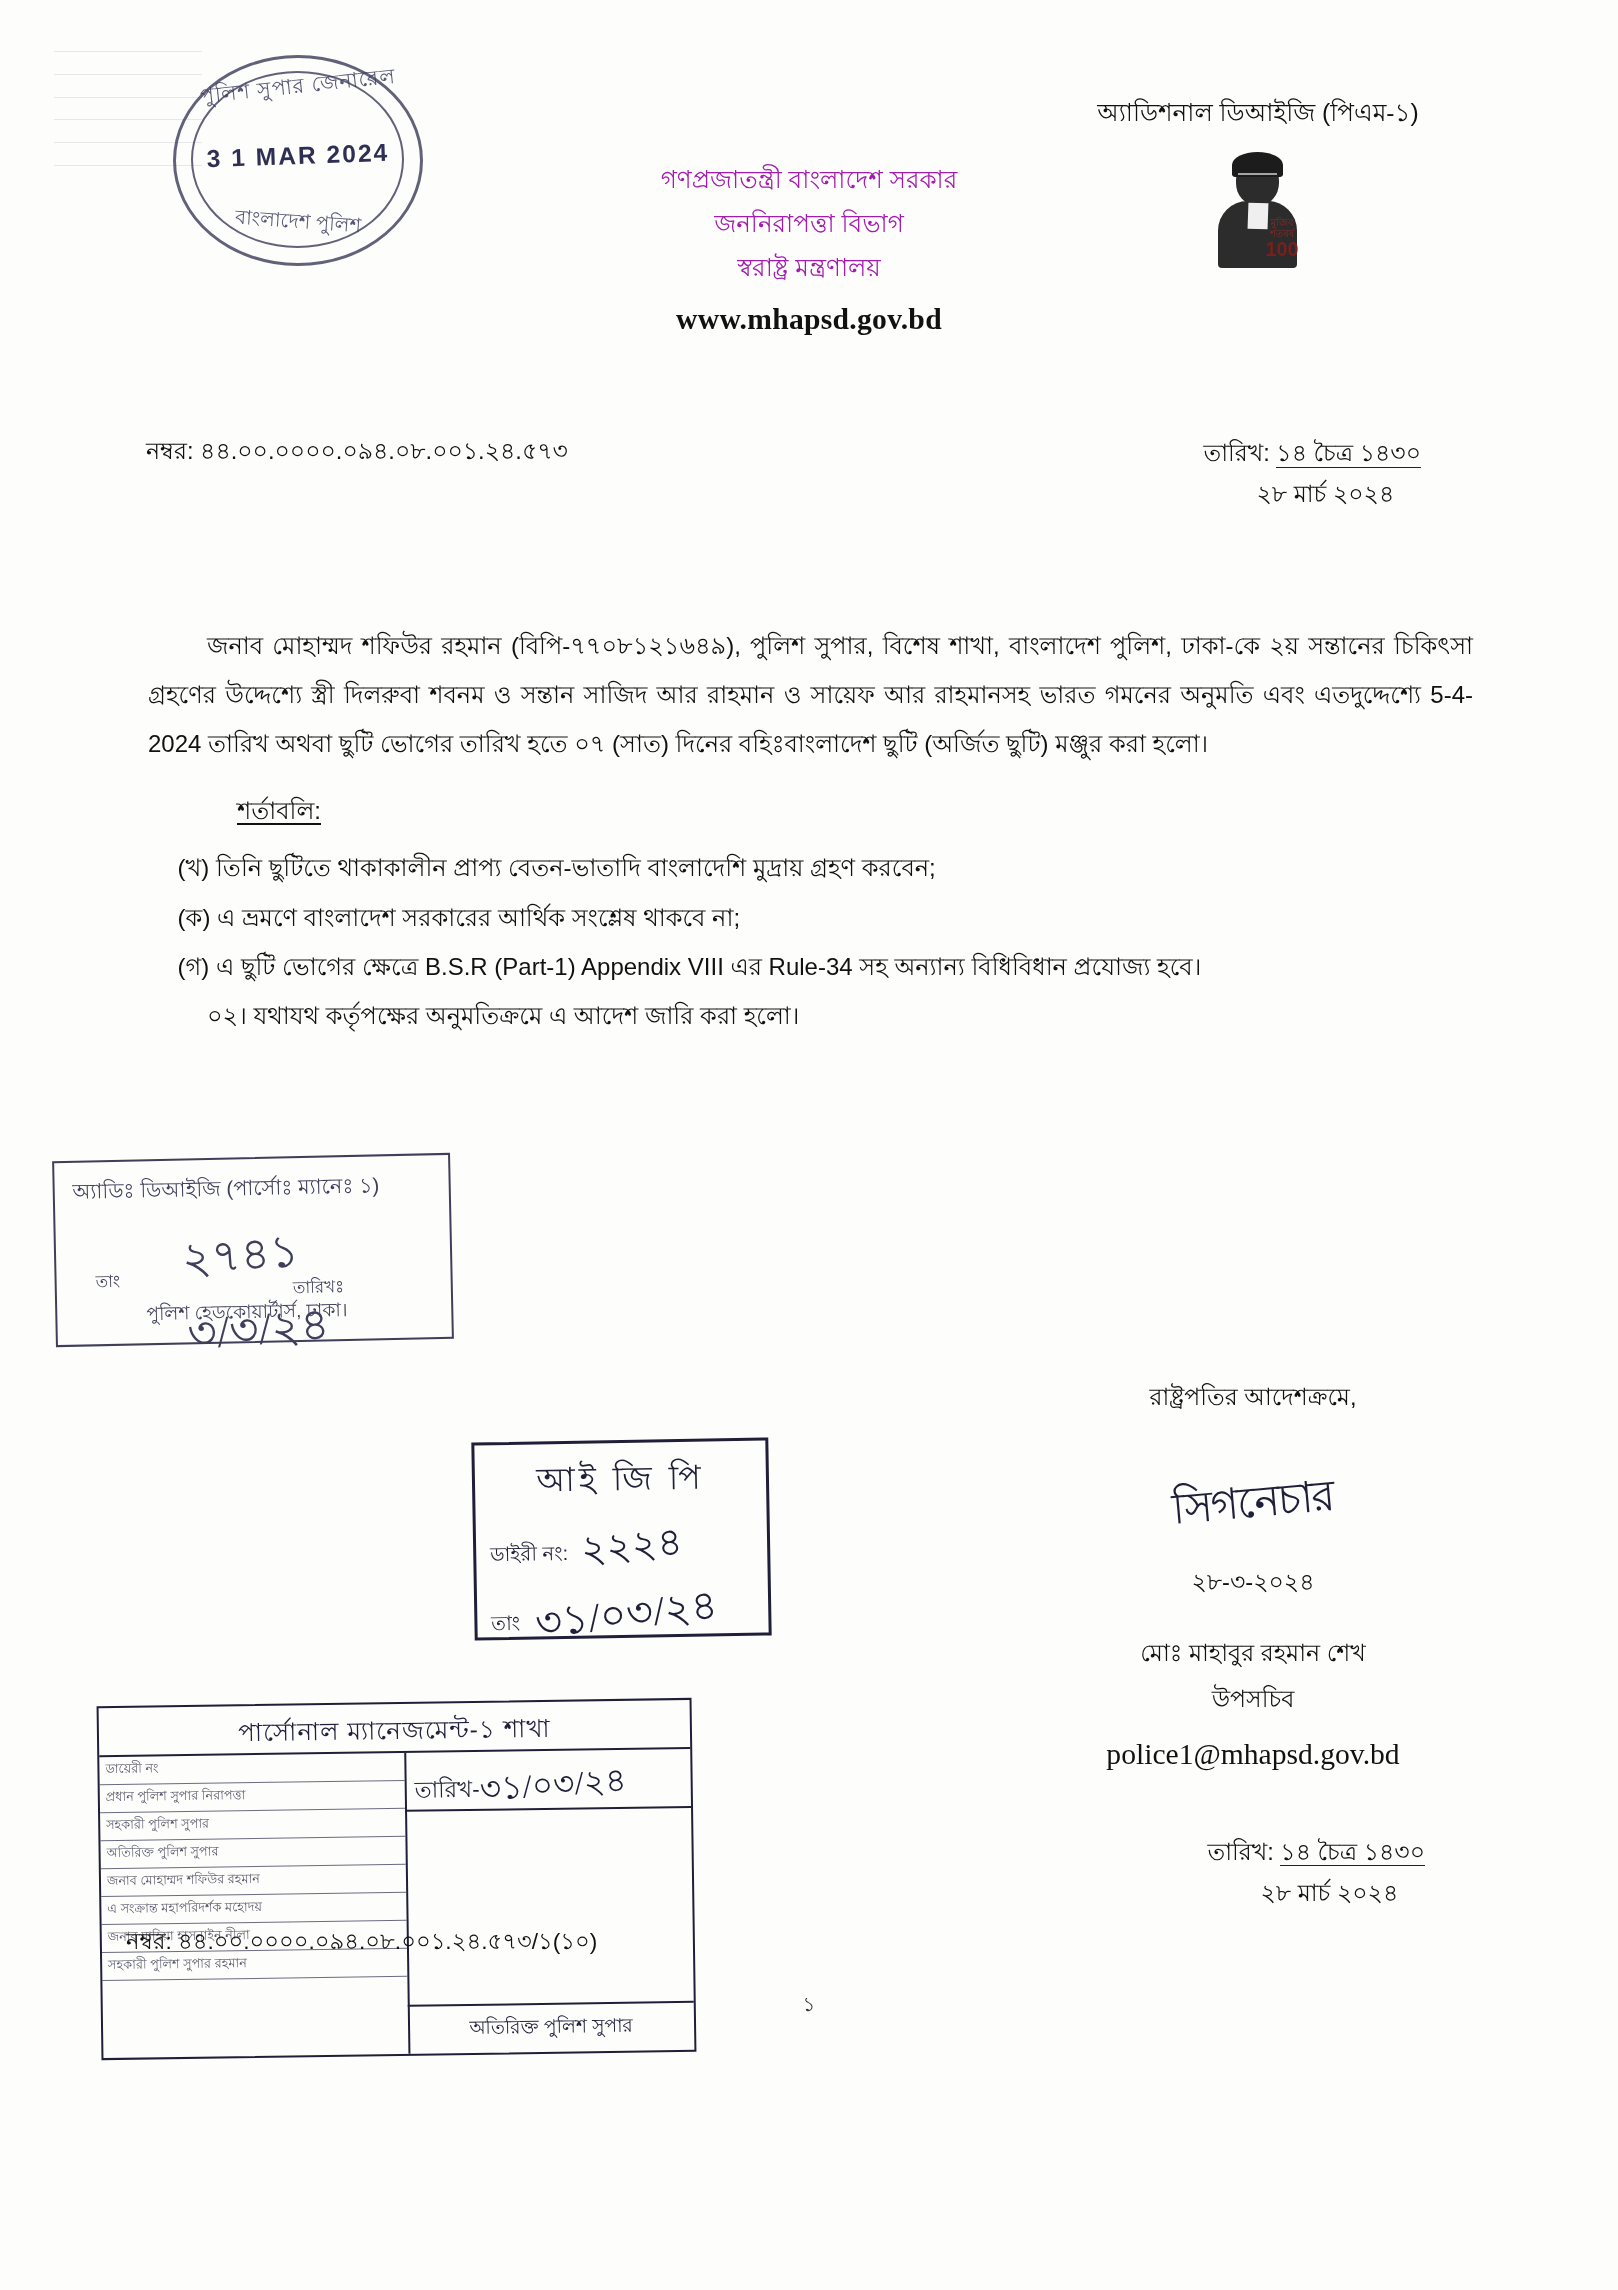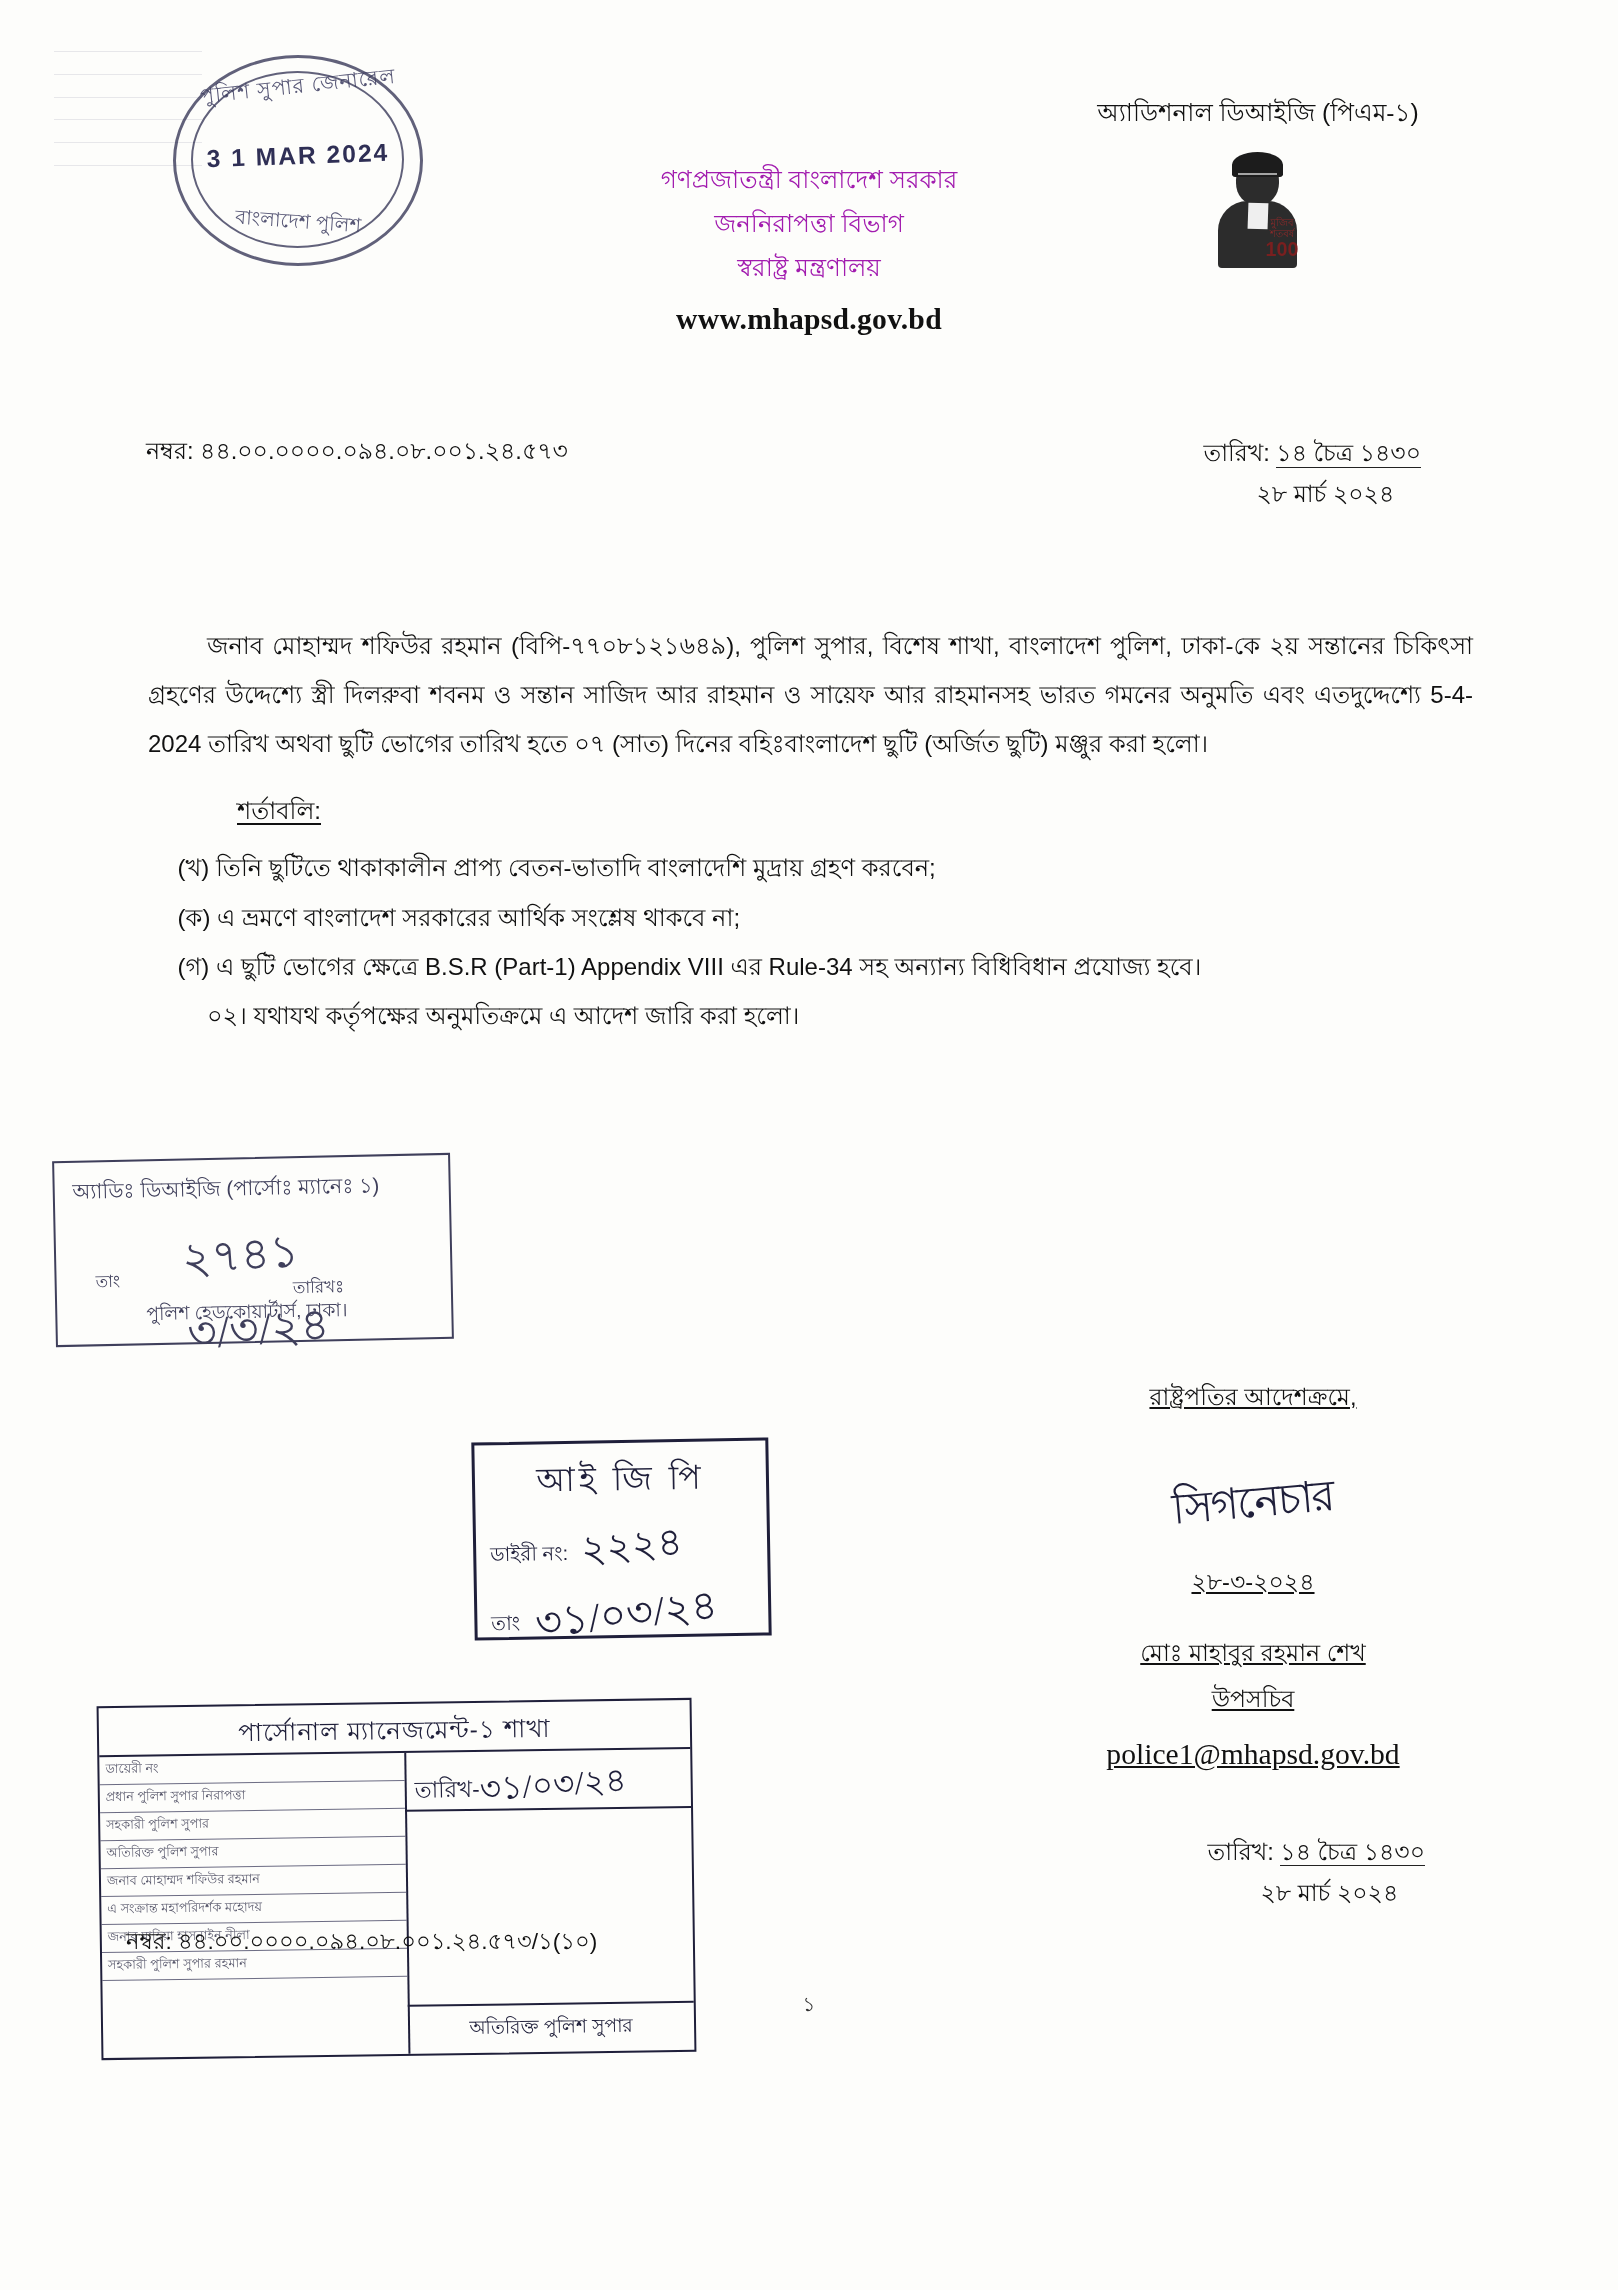--- a/index.html
+++ b/index.html
@@ -410,21 +410,20 @@
   .sig-block {
     position: absolute;
     right: 89px;
     top: 1374px;
     width: 552px;
     text-align: center;
     font-family: "Liberation Sans", sans-serif;
     font-size: 23.6px;
     line-height: 1.95;
     color: #111;
-    text-decoration: underline;
   }
   .sig-block .byorder { margin-bottom: 41px; }
   .sig-scribble {
     font-family: "Liberation Serif", serif;
     font-size: 43px;
     color: #1f1f3a;
     transform: rotate(-5deg);
     display: inline-block;
     margin-bottom: 13.8px;
     letter-spacing: -2px;

